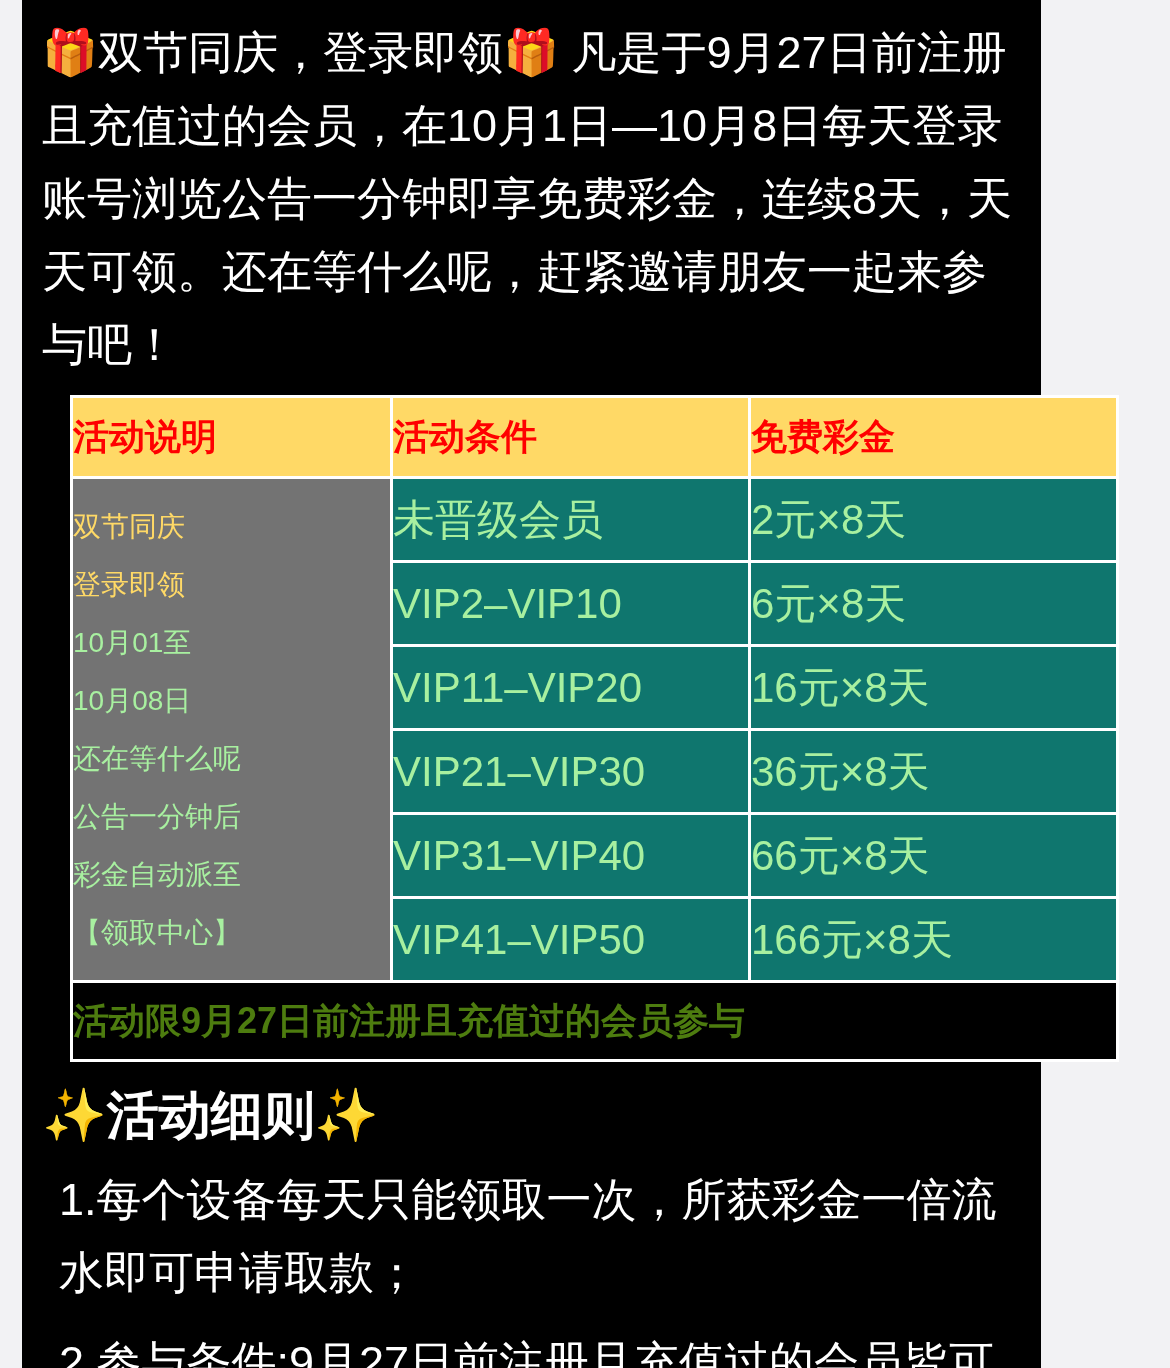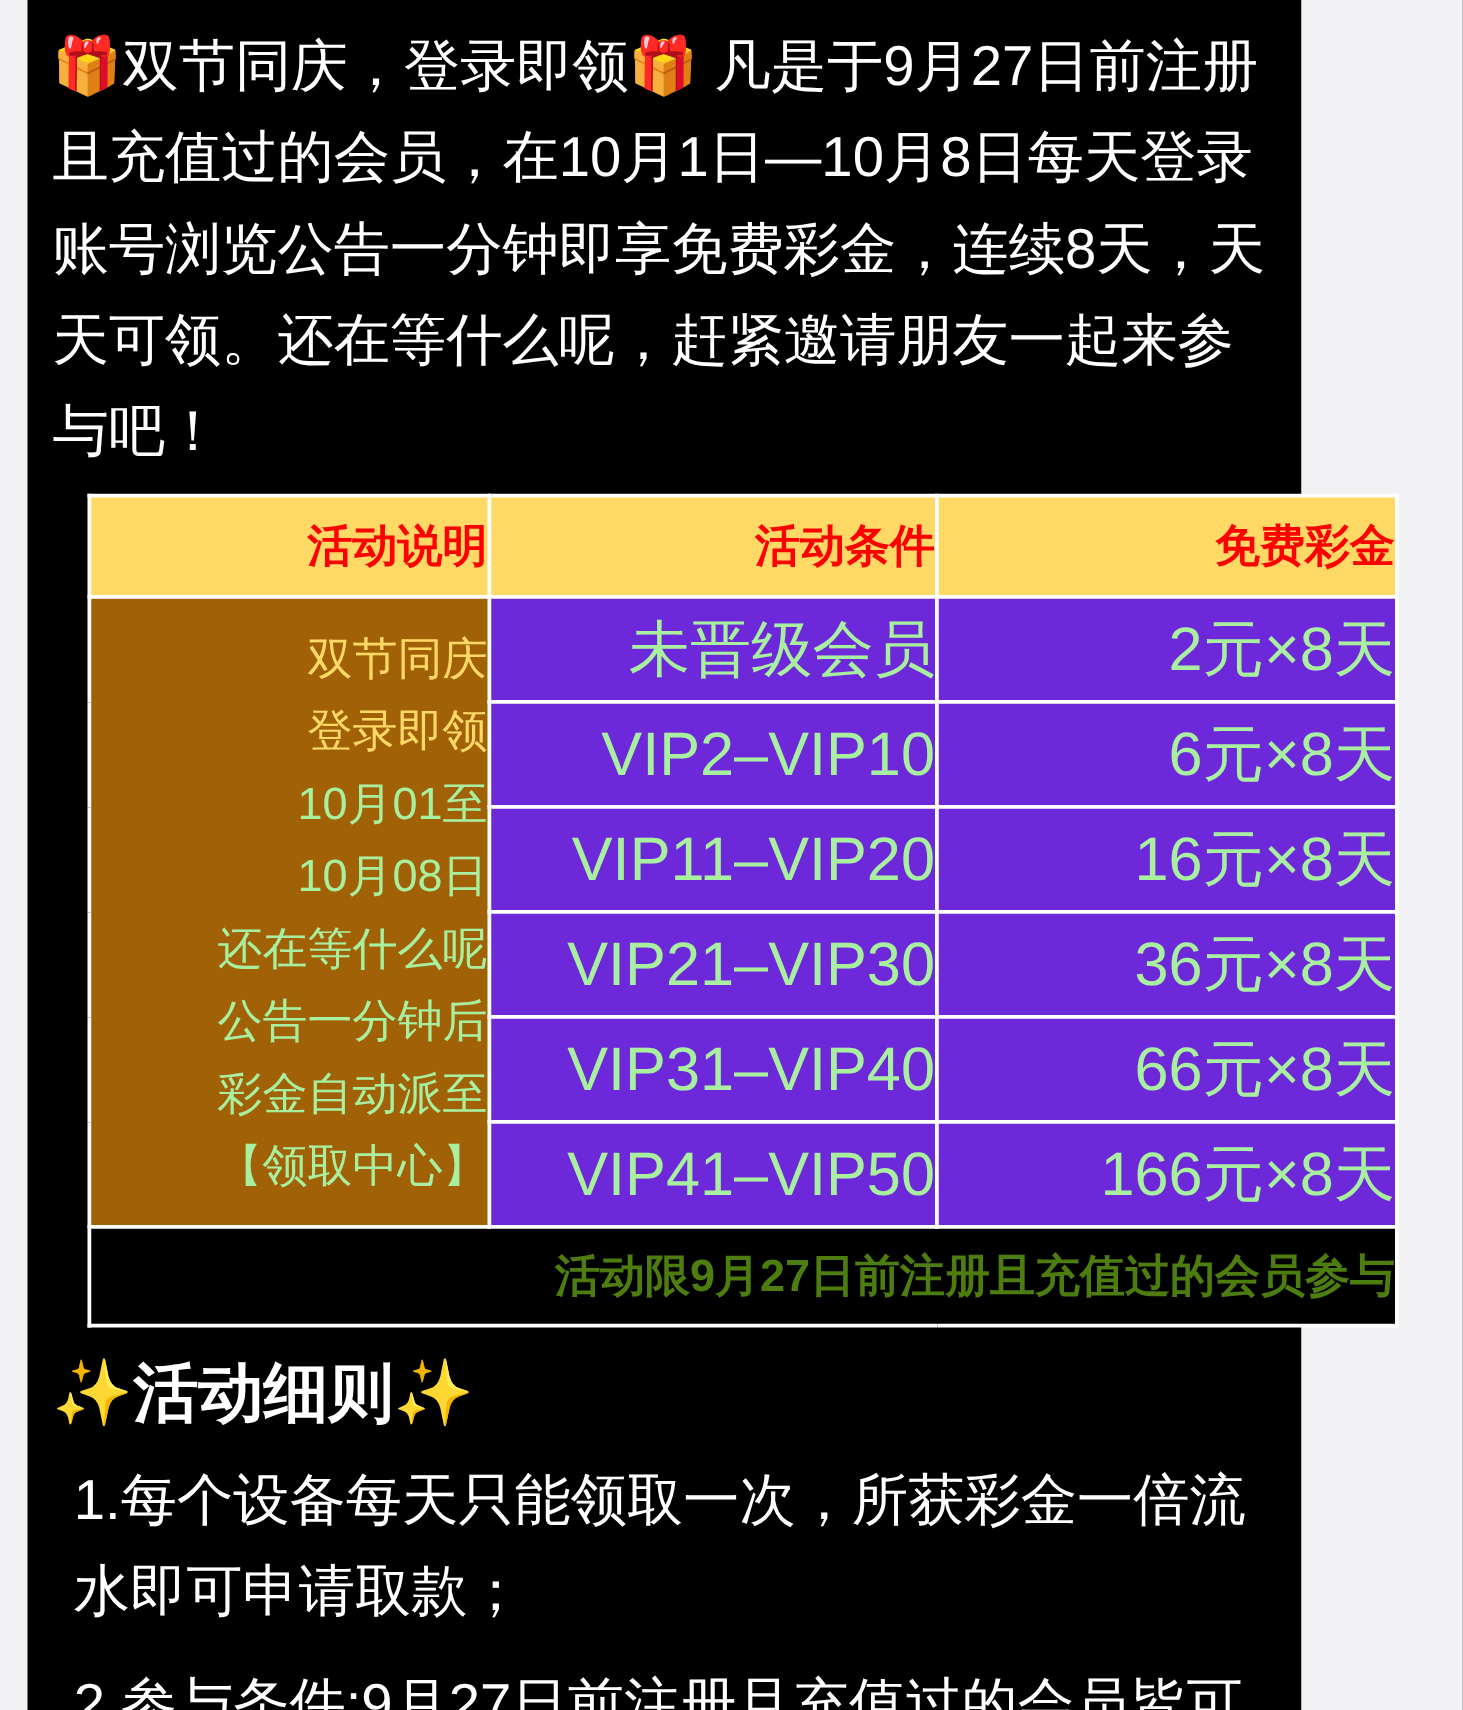--- a/index.html
+++ b/index.html
@@ -40,50 +40,50 @@
   }
   table.promo {
     width: 1046px;
     border-collapse: collapse;
     table-layout: fixed;
     margin: 0 0 0 28px;
     border: 3px solid #ffffff;
   }
   table.promo td, table.promo th {
     border: 3px solid #ffffff;
-    text-align: right;
+    text-align: left;
     vertical-align: middle;
     padding: 0;
   }
   .hdr {
     background: #ffd966;
     color: #ff0000;
     font-size: 36px;
     font-weight: bold;
     height: 78px;
   }
   .col1 { width: 320px; }
   .col2 { width: 358px; }
   .col3 { width: 368px; }
   .desc-cell {
-    background: #a16207;
+    background: #737373;
     padding: 12px 6px;
     line-height: 58px;
-    font-size: 36px;
+    font-size: 28px;
   }
   .desc-line {
     display: block;
     white-space: nowrap;
   }
   .desc-yellow { color: #ffd966; }
   .desc-green  { color: #a8f0a0; }
   .cond, .prize {
-    background: #6d28d9;
+    background: #0f766e;
     color: #a8f0a0;
-    font-size: 49px;
+    font-size: 42px;
     height: 81px;
   }
   .footnote {
     background: #000000;
     color: #4d7c0f;
     font-size: 36px;
     font-weight: bold;
     height: 76px;
   }
   .rules-title {

